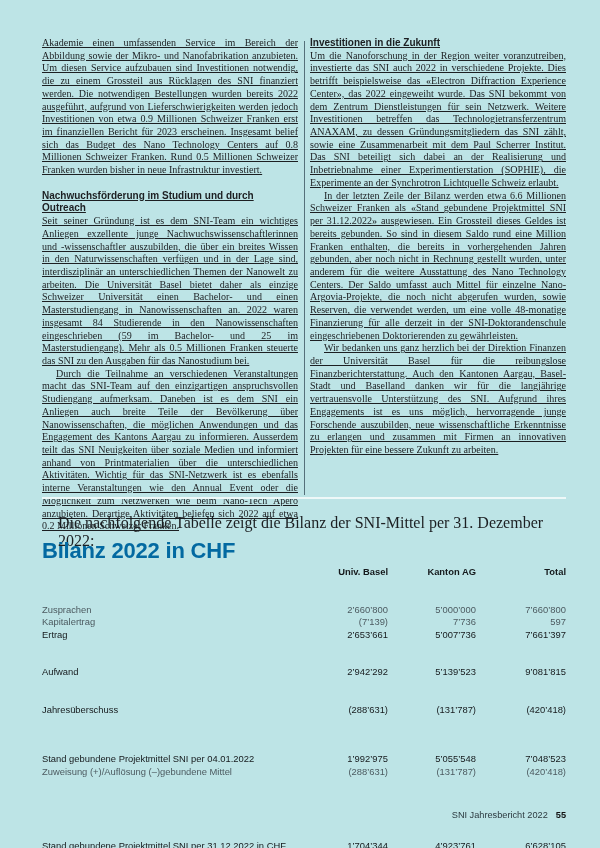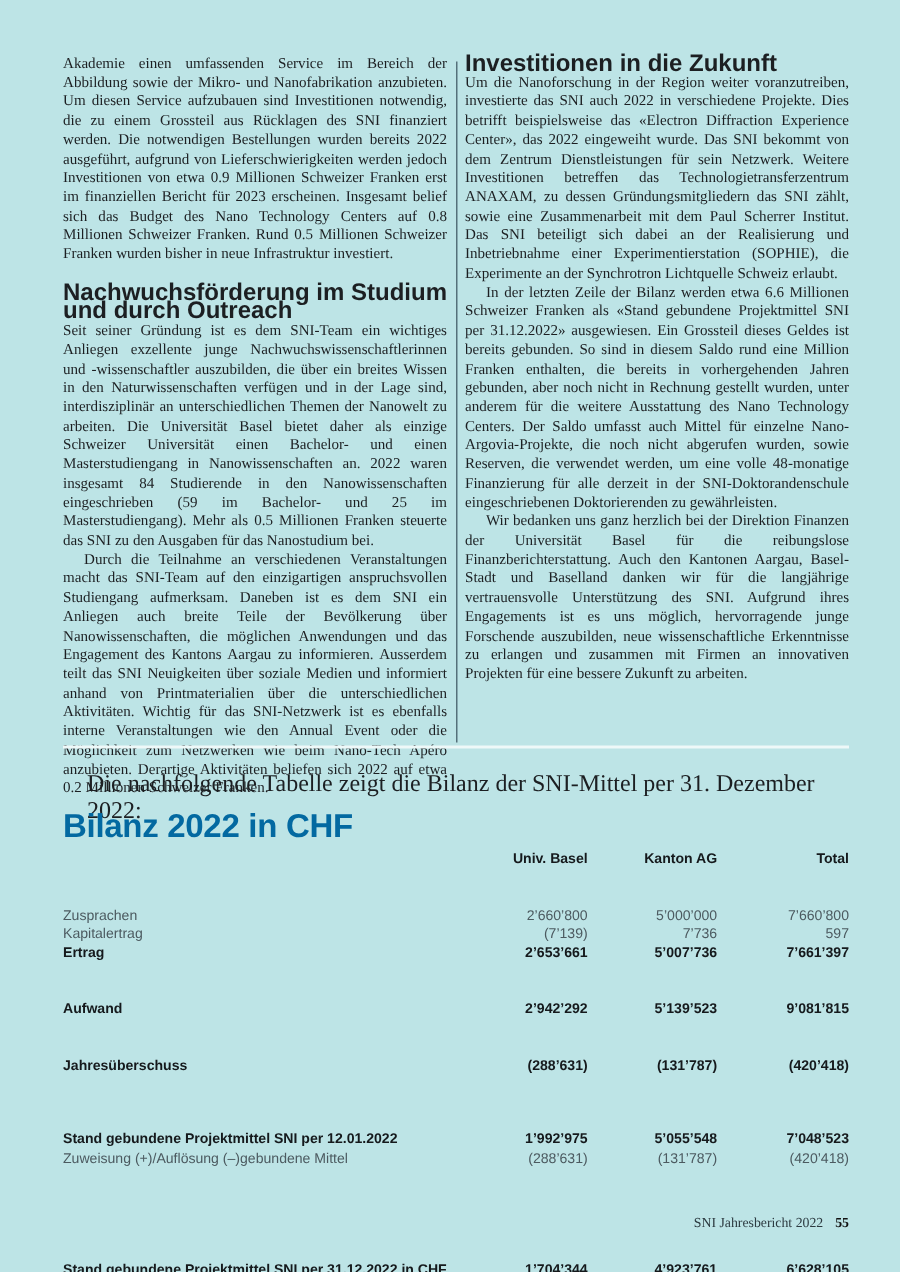--- a/index.html
+++ b/index.html
@@ -12,31 +12,32 @@
 
     .columns {
       position: absolute; left: 42px; top: 37px; width: 524px; height: 458px;
     }
     .col {
       position: absolute; top: 0;
       font-family: "Liberation Serif", serif;
       font-size: 10.05px; line-height: 12.72px;
       text-align: justify;
       hyphens: manual;
+      text-decoration: underline;
     }
     .col p { margin: 0; }
     .col-left { left: 0; width: 256px; }
     .col-right { left: 268px; width: 256px; }
     .col-sep {
       position: absolute; left: 262px; top: 4px; width: 1px; height: 454px;
       background: #55707a;
     }
     .sub {
       font-family: "Liberation Sans", sans-serif; font-weight: bold;
-      font-size: 16px; line-height: 12.72px; text-align: left;
+      font-size: 10px; line-height: 12.72px; text-align: left;
     }
     .gap { height: 12.72px; }
     .indent { text-indent: 14px; }
 
     .hr {
       position: absolute; left: 42px; top: 497px; width: 524px; height: 2px;
       background: #eef8f8;
     }
 
     .intro {
@@ -57,27 +58,27 @@
     table.bilanz td, table.bilanz th {
       padding: 0; height: 12.5px; line-height: 12.5px; white-space: nowrap;
     }
     table.bilanz th { font-weight: bold; color: #15191c; }
     .c-label { width: 250px; text-align: left; }
     .c-num { text-align: right; }
     .c1 { width: 96px; }
     .c2 { width: 88px; }
     .c3 { width: 90px; }
     tr.light td { color: #4c5a60; }
-    tr.bold td { font-weight: bold; color: #15191c; }
+    tr.bold td { font-weight: normal; color: #15191c; }
     tr.spacer-lg td { height: 25px; }
     tr.spacer-xl td { height: 37px; }
 
     .footer {
       position: absolute; right: 34px; top: 810px;
-      font-family: Liberation Serif, serif; font-size: 9.2px; color: #2c3a40;
+      font-family: Liberation Sans, sans-serif; font-size: 9.2px; color: #2c3a40;
     }
     .footer .pg { font-weight: bold; color: #111; margin-left: 8px; }
   </style>
 </head>
 <body>
 
 <div class="columns">
   <div class="col col-left">
     <p>Akademie einen umfassenden Service im Bereich der Abbildung sowie der Mikro- und Nanofabrikation anzubieten. Um diesen Service aufzubauen sind Investitionen notwendig, die zu einem Grossteil aus Rücklagen des SNI finanziert werden. Die notwendigen Bestellungen wurden bereits 2022 ausgeführt, aufgrund von Lieferschwierigkeiten werden jedoch Investitionen von etwa 0.9 Millionen Schweizer Franken erst im finanziellen Bericht für 2023 erscheinen. Insgesamt belief sich das Budget des Nano Technology Centers auf 0.8 Millionen Schweizer Franken. Rund 0.5 Millionen Schweizer Franken wurden bisher in neue Infrastruktur investiert.</p>
     <div class="gap"></div>
@@ -143,21 +144,21 @@
   <tr class="bold">
     <td class="c-label">Jahresüberschuss</td>
     <td class="c-num">(288’631)</td>
     <td class="c-num">(131’787)</td>
     <td class="c-num">(420’418)</td>
   </tr>
   <tr class="spacer-xl">
         <td colspan="4"></td>
       </tr>
   <tr class="bold">
-    <td class="c-label">Stand gebundene Projektmittel SNI per 12.01.2022</td>
+    <td class="c-label">Stand gebundene Projektmittel SNI per 04.01.2022</td>
     <td class="c-num">1’992’975</td>
     <td class="c-num">5’055’548</td>
     <td class="c-num">7’048’523</td>
   </tr>
   <tr class="light">
     <td class="c-label">Zuweisung (+)/Auflösung (–)gebundene Mittel</td>
     <td class="c-num">(288’631)</td>
     <td class="c-num">(131’787)</td>
     <td class="c-num">(420’418)</td>
   </tr>

